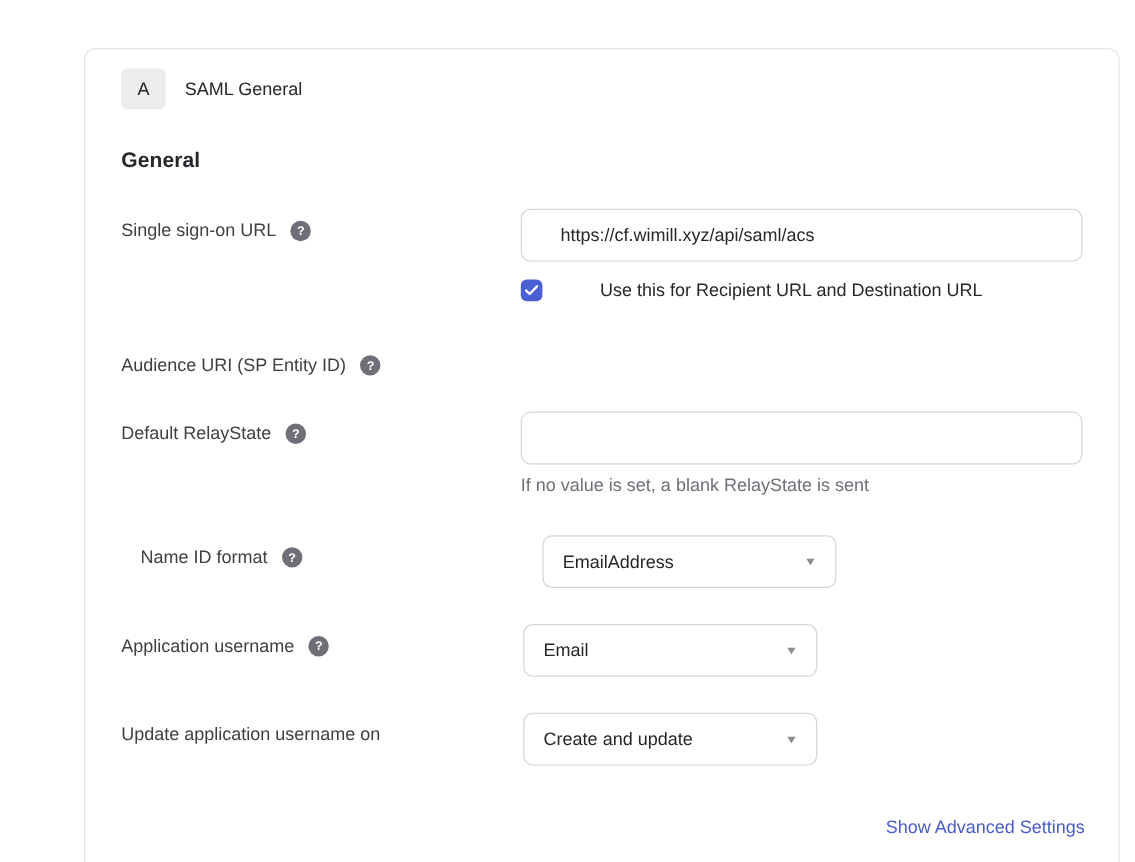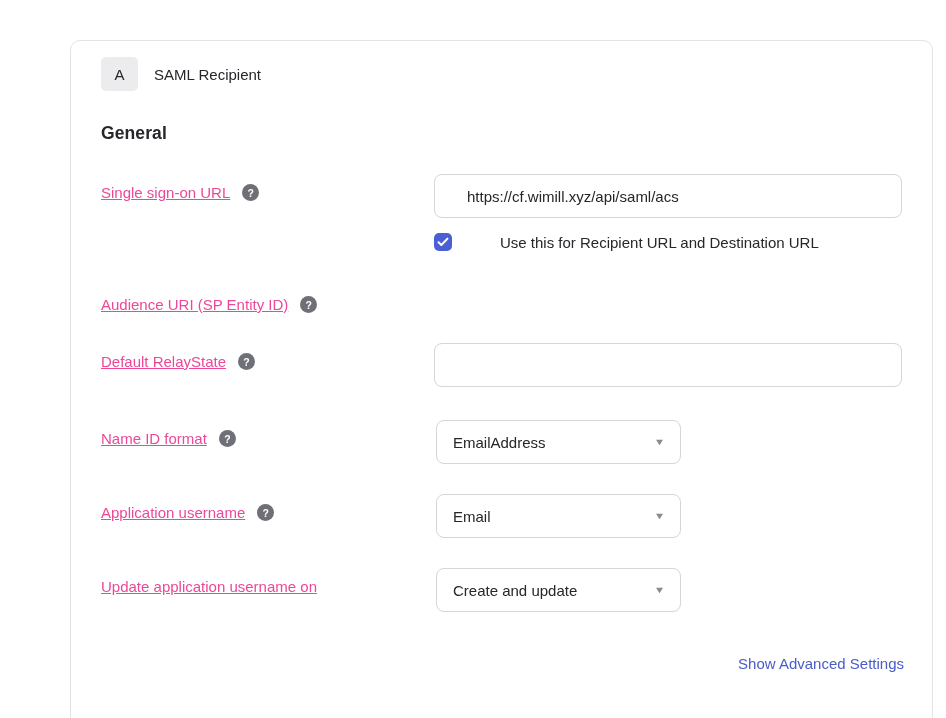--- a/index.html
+++ b/index.html
@@ -14,21 +14,21 @@
   .step-badge {
     width:37px; height:34px; background:#ececee; border-radius:5px;
     display:flex; align-items:center; justify-content:center;
     font-size:15px; color:#26262b;
   }
   .card-title { margin-left:16px; font-size:15px; font-weight:500; color:#26262b; }
   .section-title { margin-top:32px; font-size:17.5px; font-weight:700; color:#26262b; letter-spacing:0.1px; }
   .form { margin-top:30px; }
   .row { display:flex; align-items:flex-start; }
   .label-col { width:335px; padding-top:10px; display:flex; align-items:center; }
-  .field-label { font-size:15px; color:#ec4899;text-decoration:underline; }
+  .field-label { font-size:15px; color:#404040; }
   .help-icon {
     margin-left:12px; width:17px; height:17px; border-radius:50%;
     background:#6f6f78; color:#ffffff; font-size:10.5px; font-weight:700;
     display:inline-flex; align-items:center; justify-content:center; flex:0 0 auto;
   }
   .control-col { display:flex; flex-direction:column; }
   .text-input {
     width:468px; height:44px; border:1px solid #d5d5da; border-radius:8px;
     padding:0 32px; font-size:15px; color:#26262b; background:#ffffff; outline:none;
     font-family:"Liberation Sans", sans-serif;
@@ -44,34 +44,34 @@
   .select-box {
     width:245px; height:44px; border:1px solid #d5d5da; border-radius:8px;
     background:#ffffff; display:flex; align-items:center; justify-content:space-between;
     padding:0 16px; cursor:pointer;
   }
   .select-value { font-size:15px; color:#26262b; }
   .select-arrow { font-size:9px; color:#8a8a91; transform:scaleX(1.3); }
   .mt-sso { margin-top:0; }
   .mt-audience { margin-top:35px;flex-direction:column; }
   .mt-relay { margin-top:30px; }
-  .mt-nameid { margin-top:33px; }
+  .mt-nameid { margin-top:33px;margin-left:16px; }
   .mt-appuser { margin-top:30px; }
   .mt-updateon { margin-top:30px; }
   .footer-row { margin-top:43px; width:803px; text-align:right; }
   .adv-link { font-size:15px; color:#4a5cc9; text-decoration:none; cursor:pointer; }
 </style>
 </head>
 <body>
 
 <div class="card">
 
   <div class="card-header">
     <div class="step-badge">A</div>
-    <div class="card-title">SAML Recipient</div>
+    <div class="card-title">SAML General</div>
   </div>
 
   <div class="section-title">General</div>
 
   <div class="form">
 
     <div class="row mt-sso">
       <div class="label-col">
         <span class="field-label">Single sign-on URL</span>
         <span class="help-icon">?</span>
@@ -96,20 +96,21 @@
       </div>
     </div>
 
     <div class="row mt-relay">
       <div class="label-col">
         <span class="field-label">Default RelayState</span>
         <span class="help-icon">?</span>
       </div>
       <div class="control-col">
         <input class="text-input" type="text" value="" style="">
+        <div class="helper-text">If no value is set, a blank RelayState is sent</div>
       </div>
     </div>
 
     <div class="row mt-nameid">
       <div class="label-col">
         <span class="field-label">Name ID format</span>
         <span class="help-icon">?</span>
       </div>
       <div class="control-col">
         <div class="select-box">

